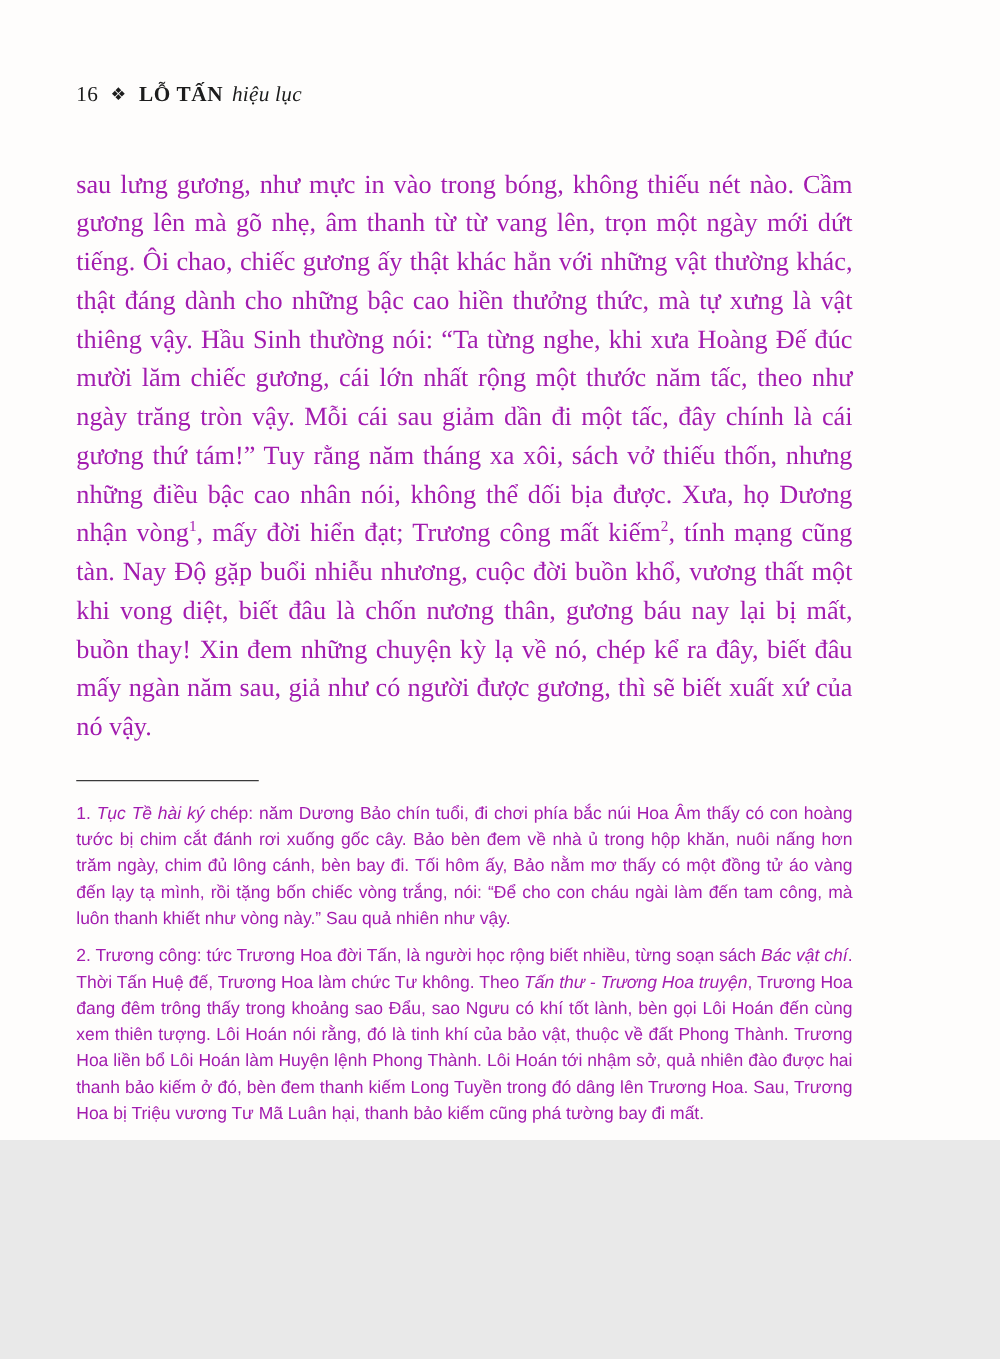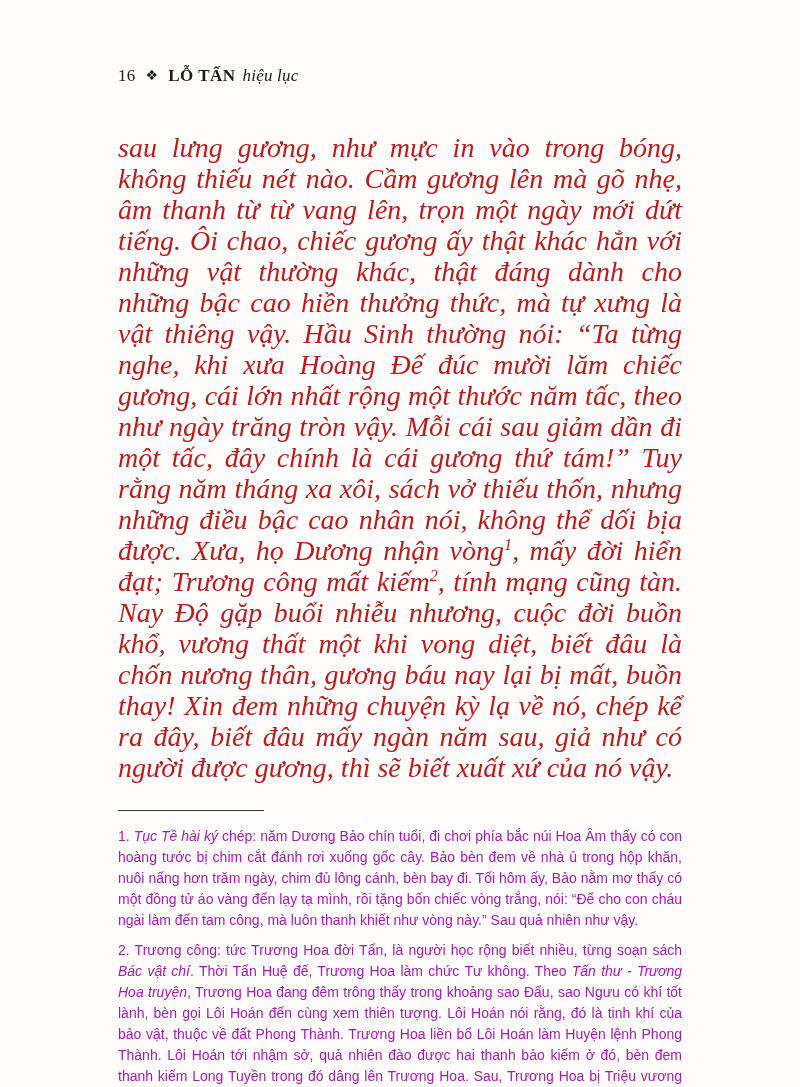--- a/index.html
+++ b/index.html
@@ -4,26 +4,26 @@
 <style>
   html, body {
     margin: 0;
     padding: 0;
     background: #e9e9e9;
     font-family: "Liberation Serif", serif;
   }
   .page {
     position: relative;
     width: 800px;
-    height: 1087px;
+    height: 912px;
     margin: 0 auto;
     background: #fefdfc;
     color: #1c1c1c;
     box-sizing: border-box;
-    padding: 66px 118px 0 118px;
+    padding: 66px 118px 0 61px;
     overflow: hidden;
   }
   
   .header {
     font-size: 17px;
     letter-spacing: 0.2px;
     margin-bottom: 46px;
     white-space: nowrap;
   }
   .header .page-num {
@@ -39,25 +39,24 @@
     font-weight: bold;
     letter-spacing: 0.5px;
     margin-right: 7px;
   }
   .header .subtitle {
     font-style: italic;
   }
   
   .body-text {
     margin: 0;
-    font-size: 28px;
+    font-size: 21px;
     line-height: 31px;
     text-align: justify;
-    color: #b91c1c;
-    font-style: italic;
+    color: #a21caf;
   }
   .body-text sup {
     font-size: 0.58em;
     line-height: 0;
     vertical-align: super;
   }
   
   .footnote-rule {
     border: none;
     border-top: 1.5px solid #3a3a3a;

